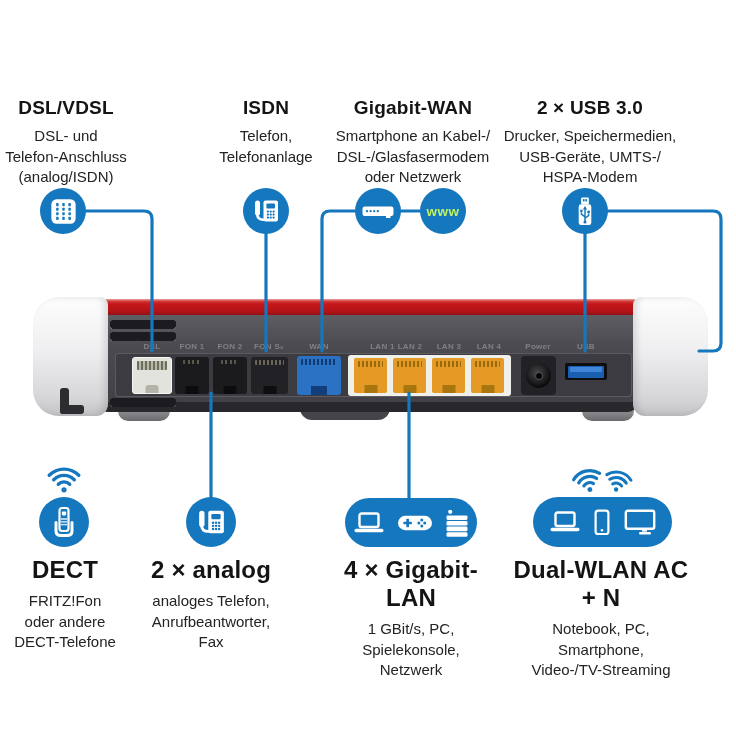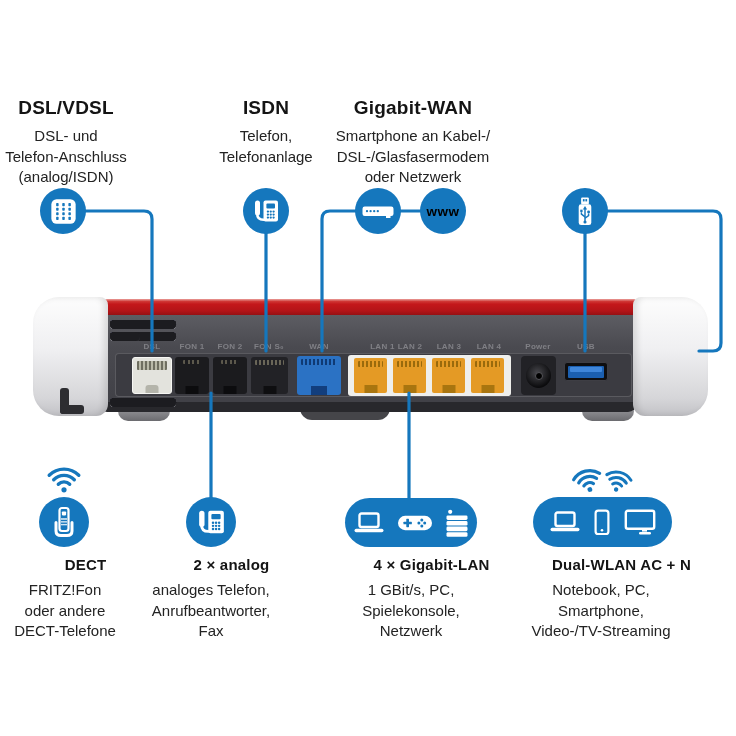--- a/index.html
+++ b/index.html
@@ -3,37 +3,37 @@
 <meta charset="utf-8">
 <style>
   html,body{margin:0;padding:0;background:#fff;}
   #canvas{
     position:relative;width:736px;height:736px;background:#fff;overflow:hidden;
     font-family:"Liberation Sans","DejaVu Sans",sans-serif;color:#1b1b1b;
   }
   
   .col{position:absolute;text-align:center;}
   .col .title{font-size:19px;font-weight:700;margin:0 0 7px 0;letter-spacing:.2px;color:#141414;}
-  .col.bottom .title{font-size:15px;margin-left:41px;}
+  .col.bottom .title{font-size:24px;}
   .col .desc{font-size:15px;line-height:20.5px;color:#232323;}
   .col .desc span{display:block;}
   .col .desc span:empty{display:none;}
   
   .circle{
     position:absolute;border-radius:50%;background:#1577bd;
     display:flex;align-items:center;justify-content:center;z-index:4;
   }
   .c46{width:46px;height:46px;}
   .c50{width:50px;height:50px;}
   .pill{
     position:absolute;background:#1577bd;border-radius:26px;z-index:4;
     display:flex;align-items:center;justify-content:center;gap:12px;
   }
   .wifi{position:absolute;z-index:4;}
-  .www{font-size:13.5px;font-weight:700;color:#000000;letter-spacing:.5px;}
+  .www{font-size:13.5px;font-weight:700;color:#bef264;letter-spacing:.5px;}
   
   #lines{position:absolute;left:0;top:0;z-index:3;pointer-events:none;}
   
   .router{position:absolute;left:33px;top:296px;width:675px;height:132px;z-index:2;}
   .router *{position:absolute;box-sizing:border-box;}
   .foot{top:112px;width:52px;height:13px;border-radius:3px 3px 10px 10px;
         background:linear-gradient(#97979b,#6b6b6f);z-index:0;}
   .stand{left:267px;top:112px;width:90px;height:12px;border-radius:0 0 12px 12px;background:#454549;z-index:0;}
   .body{left:47px;top:0;width:575px;height:120px;z-index:1;}
   .red-band{left:13px;right:13px;top:3px;height:17px;
@@ -92,20 +92,28 @@
     </div>
   </div>
   <div class="col" style="left:318px;top:97px;width:190px;">
     <h2 class="title">Gigabit-WAN</h2>
     <div class="desc">
       <span>Smartphone an Kabel-/</span>
       <span>DSL-/Glasfasermodem</span>
       <span>oder Netzwerk</span>
     </div>
   </div>
+  <div class="col" style="left:495px;top:97px;width:190px;">
+    <h2 class="title">2 × USB 3.0</h2>
+    <div class="desc">
+      <span>Drucker, Speichermedien,</span>
+      <span>USB-Geräte, UMTS-/</span>
+      <span>HSPA-Modem</span>
+    </div>
+  </div>
 
   <svg id="lines" width="736" height="736" viewBox="0 0 736 736">
     <g fill="none" stroke="#1577bd" stroke-width="3.2" stroke-linecap="round">
       <path d="M84 211 H144 Q152 211 152 219 V351"></path>
       <path d="M266 233 V351"></path>
       <path d="M399 211 H422"></path>
       <path d="M357 211 H330 Q322 211 322 219 V351"></path>
       <path d="M585 233 V351"></path>
       <path d="M607 211 H713 Q721 211 721 219 V343 Q721 351 713 351 H699"></path>
       <path d="M211 393 V498"></path>

